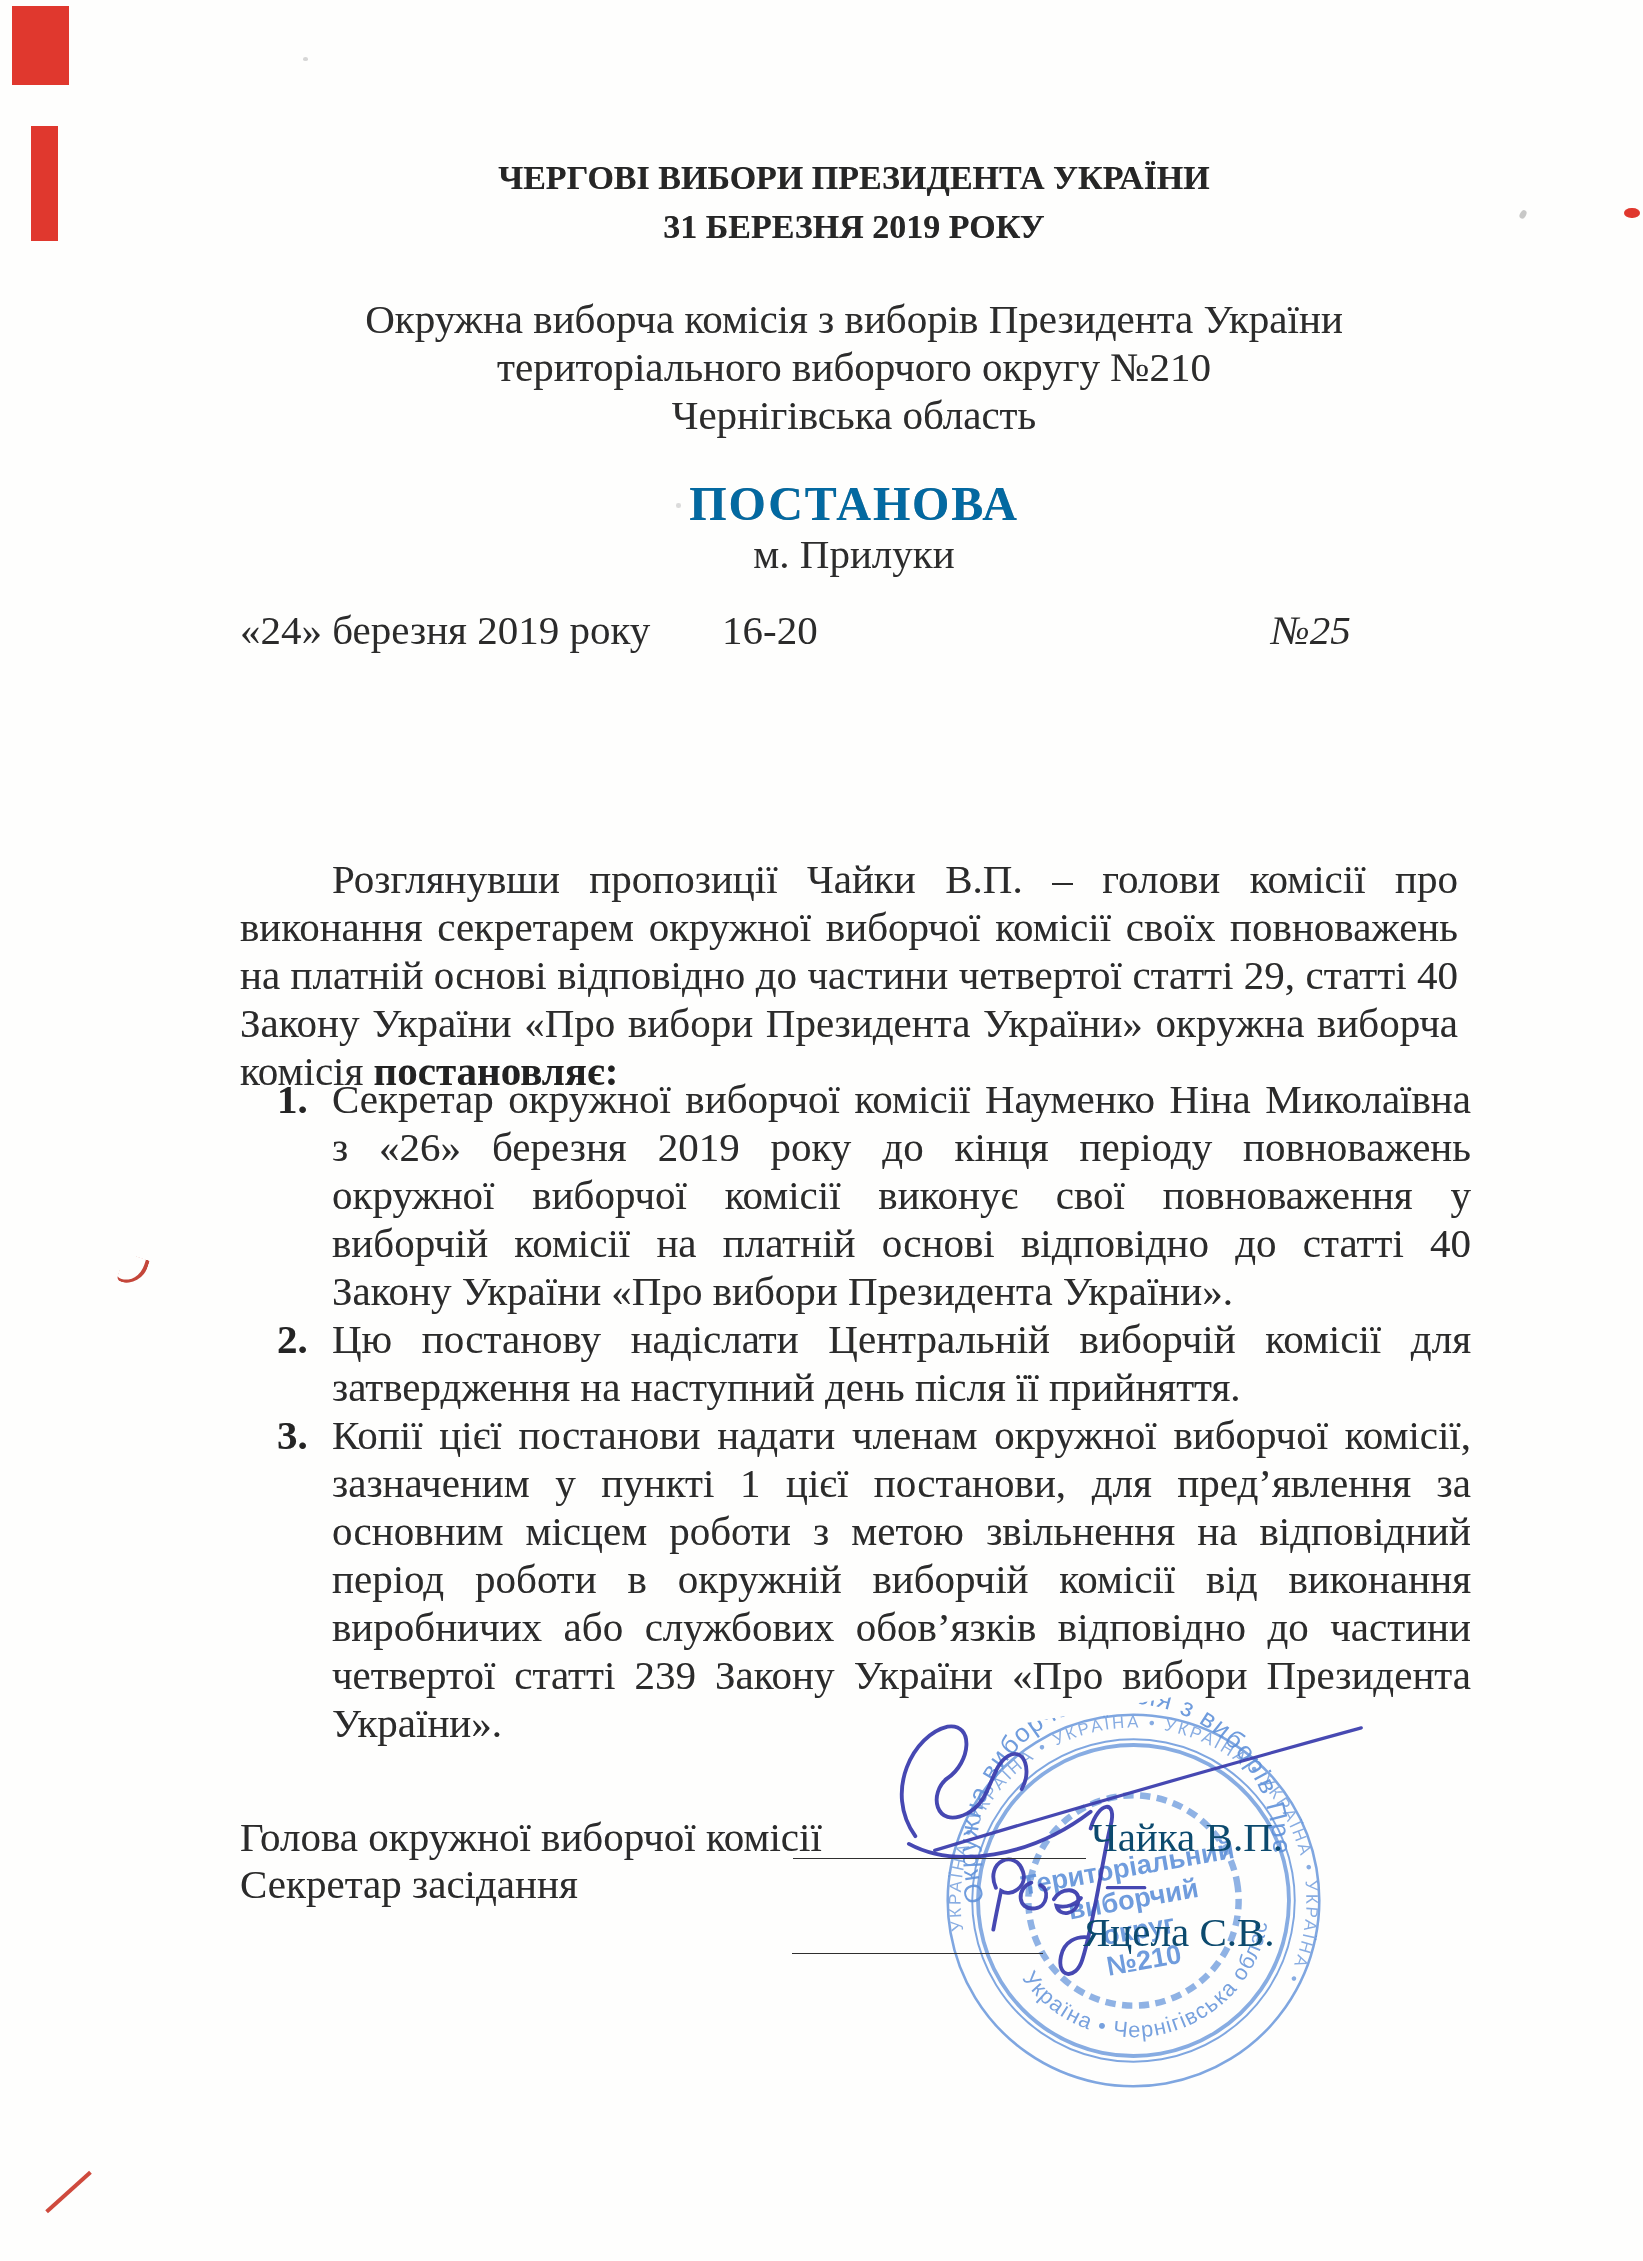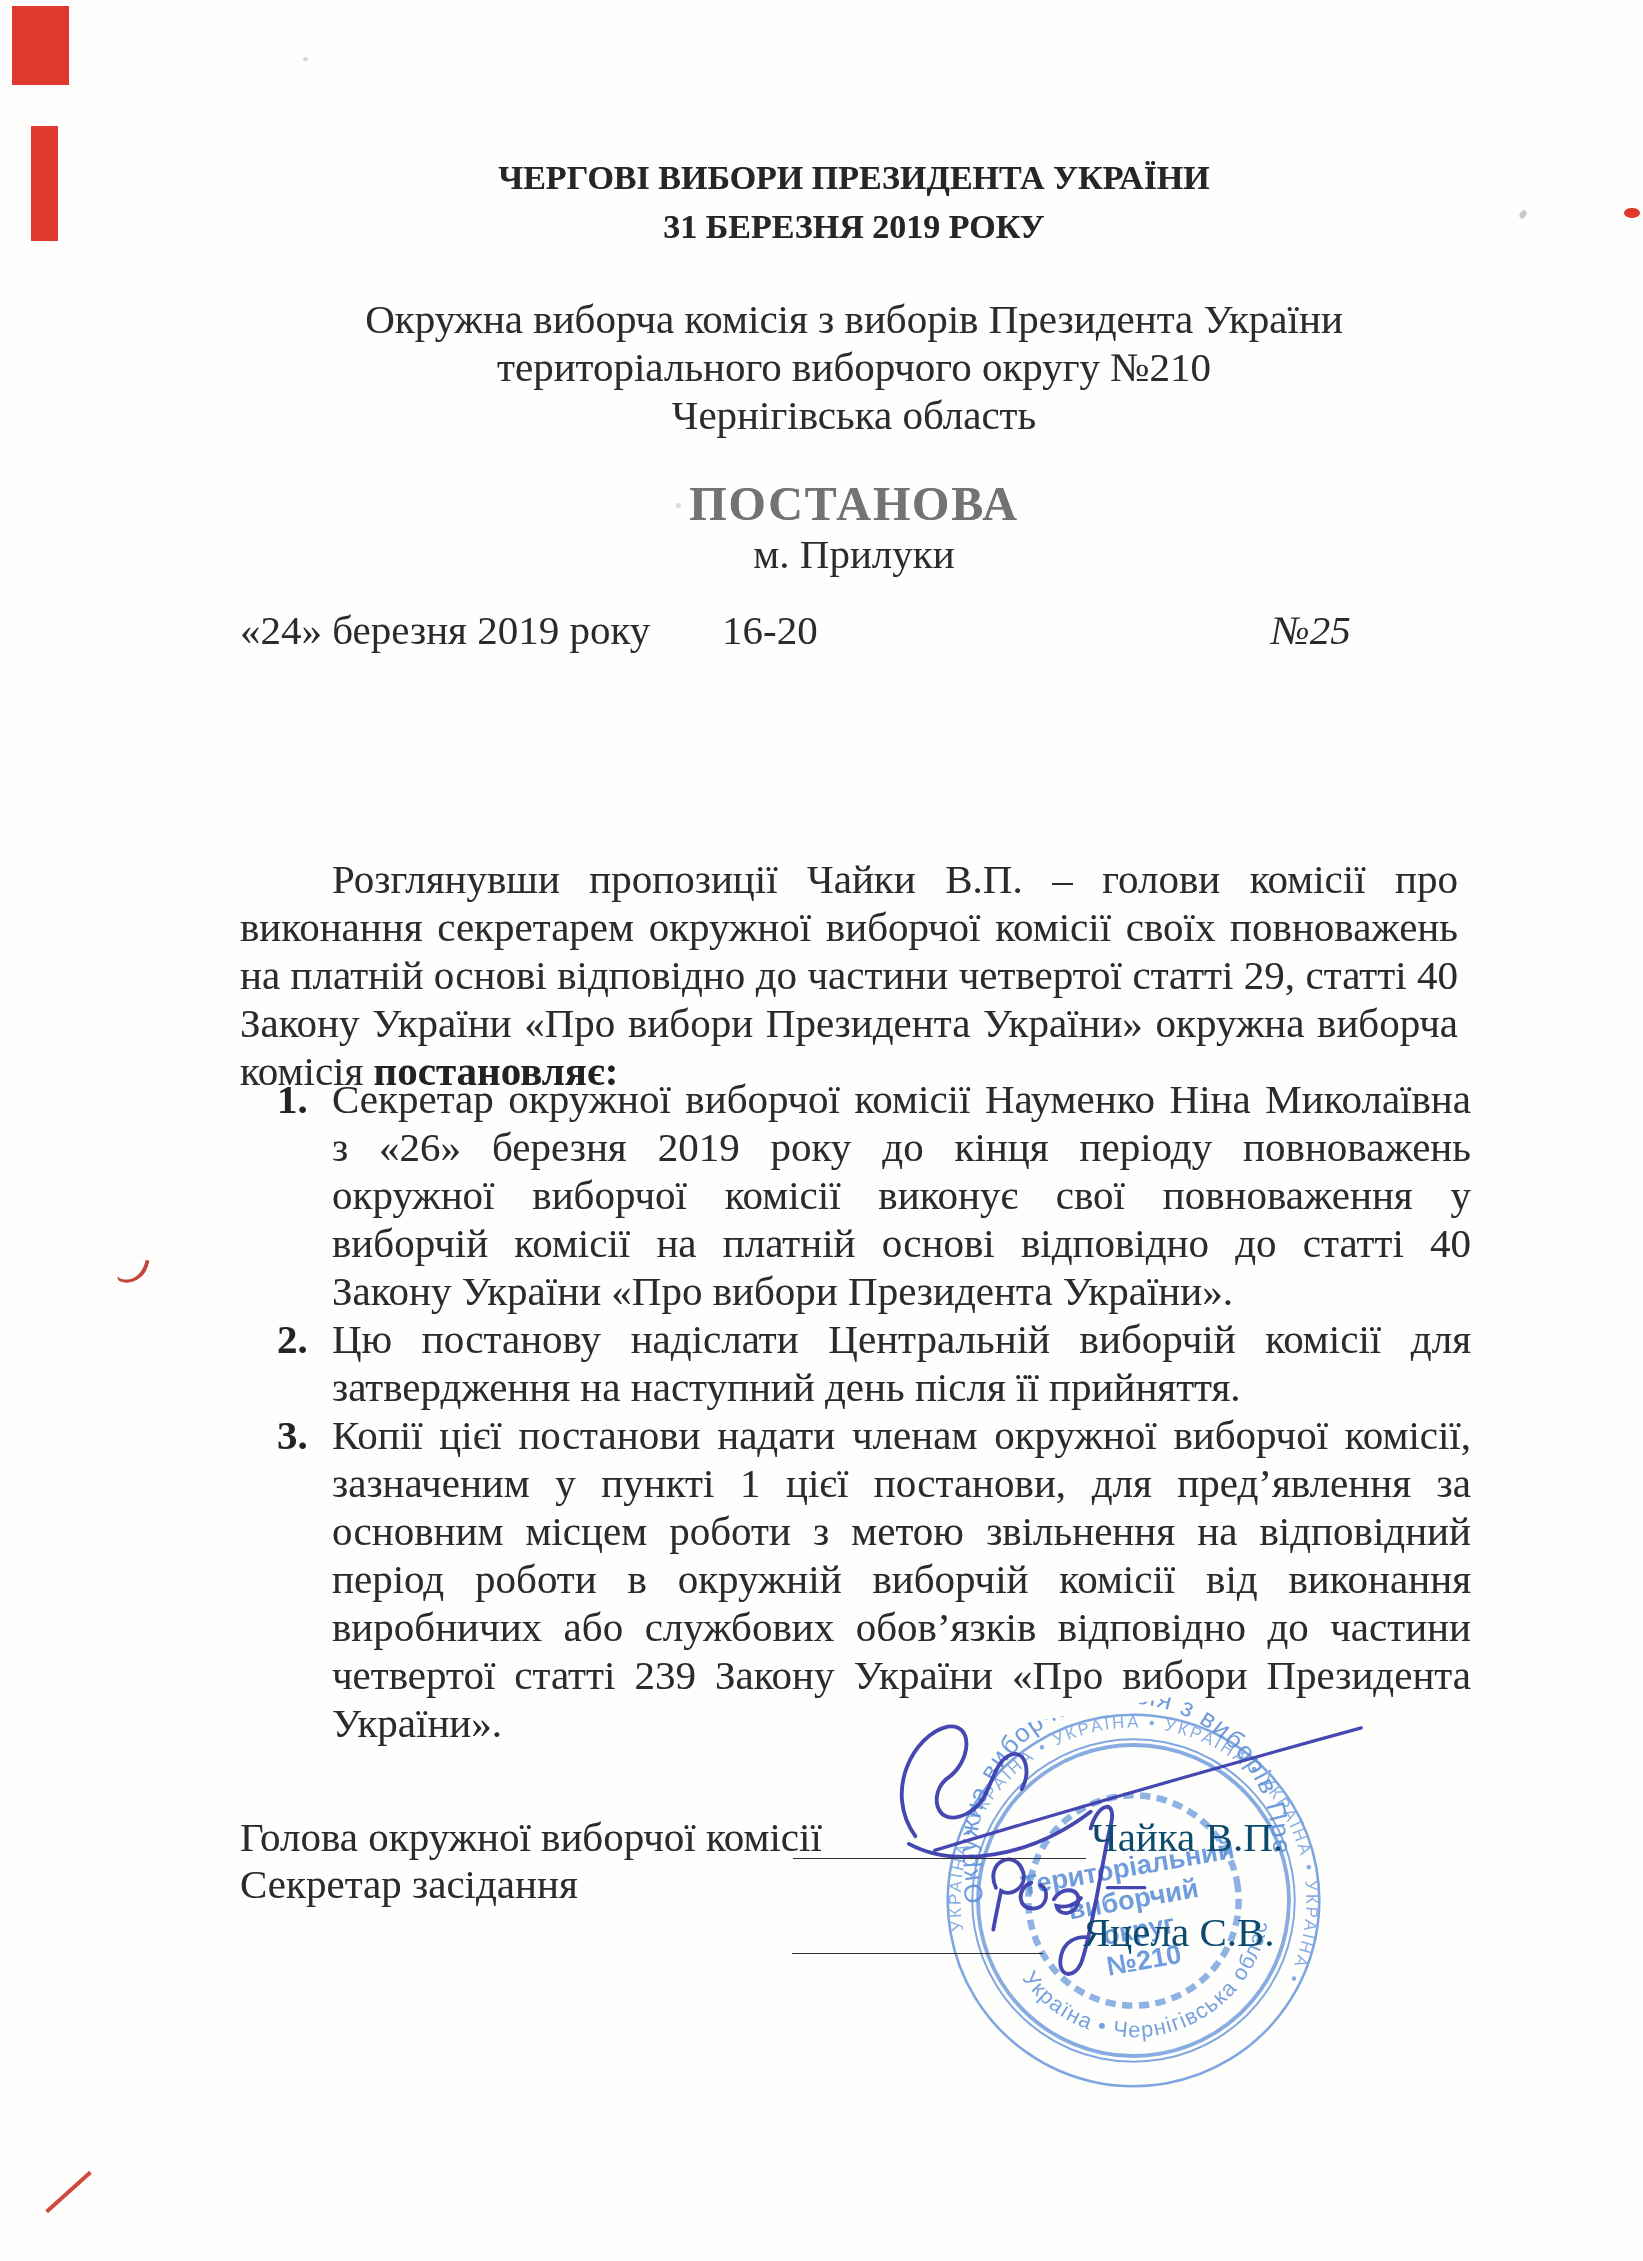--- a/index.html
+++ b/index.html
@@ -22,21 +22,21 @@
     text-shadow: 0 0 0.6px rgba(40,40,40,.45);
   }
   .commission-block {
     left: 206px; top: 295px; width: 1296px;
     text-align: center; font-size: 41px; line-height: 48px; color: #2c2c2c;
     text-shadow: 0 0 0.6px rgba(60,60,60,.35);
   }
   .doc-type {
     left: 206px; top: 476px; width: 1296px;
     text-align: center; font-weight: bold; font-size: 48px; letter-spacing: 1.9px;
-    color: #737373; text-shadow: 0 0 0.6px rgba(40,40,40,.45);
+    color: #0369a1; text-shadow: 0 0 0.6px rgba(40,40,40,.45);
   }
   .place-line {
     left: 206px; top: 530px; width: 1296px;
     text-align: center; font-size: 41px; color: #2c2c2c;
   }
   .meta-row { font-size: 41px; color: #2b2b2b; top: 606px; }
   .meta-date   { left: 240px; }
   .meta-time   { left: 722px; }
   .meta-number { left: 1271px; font-style: italic; }
 

